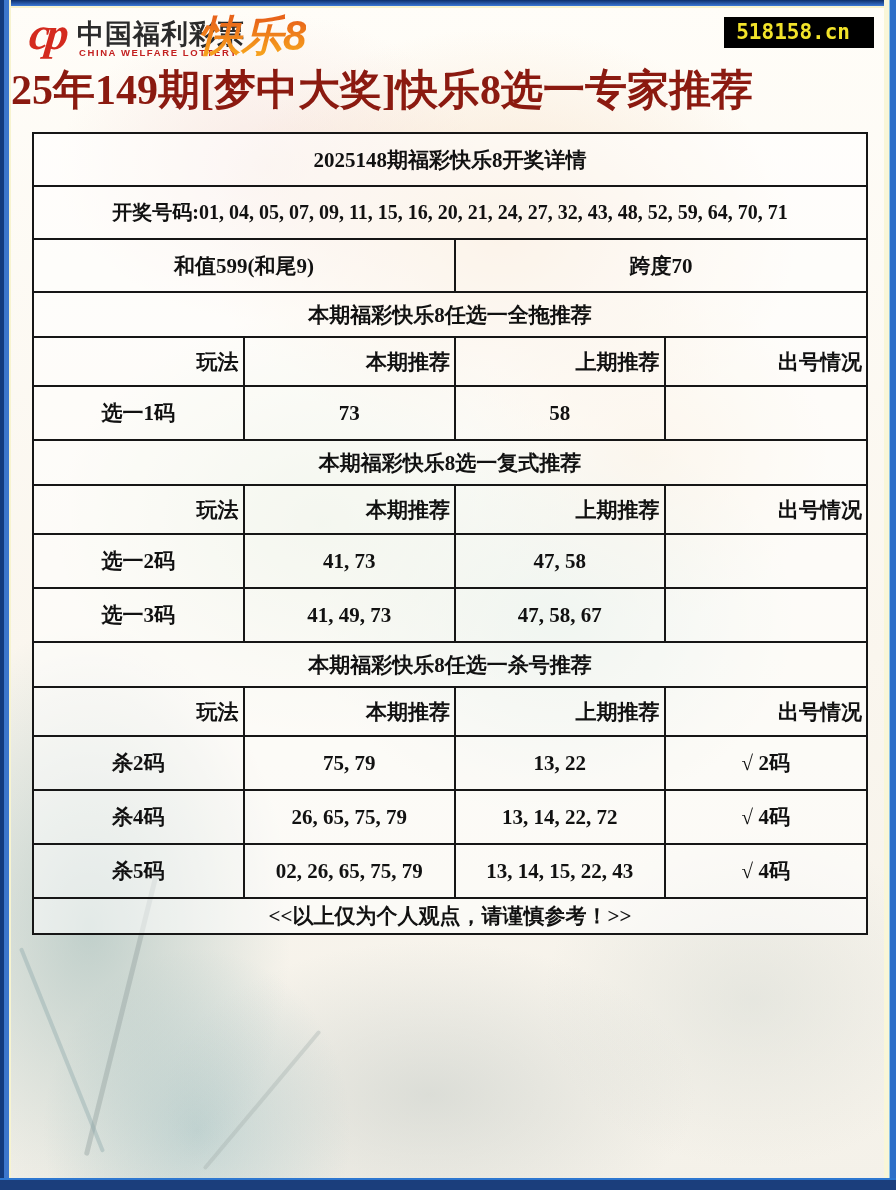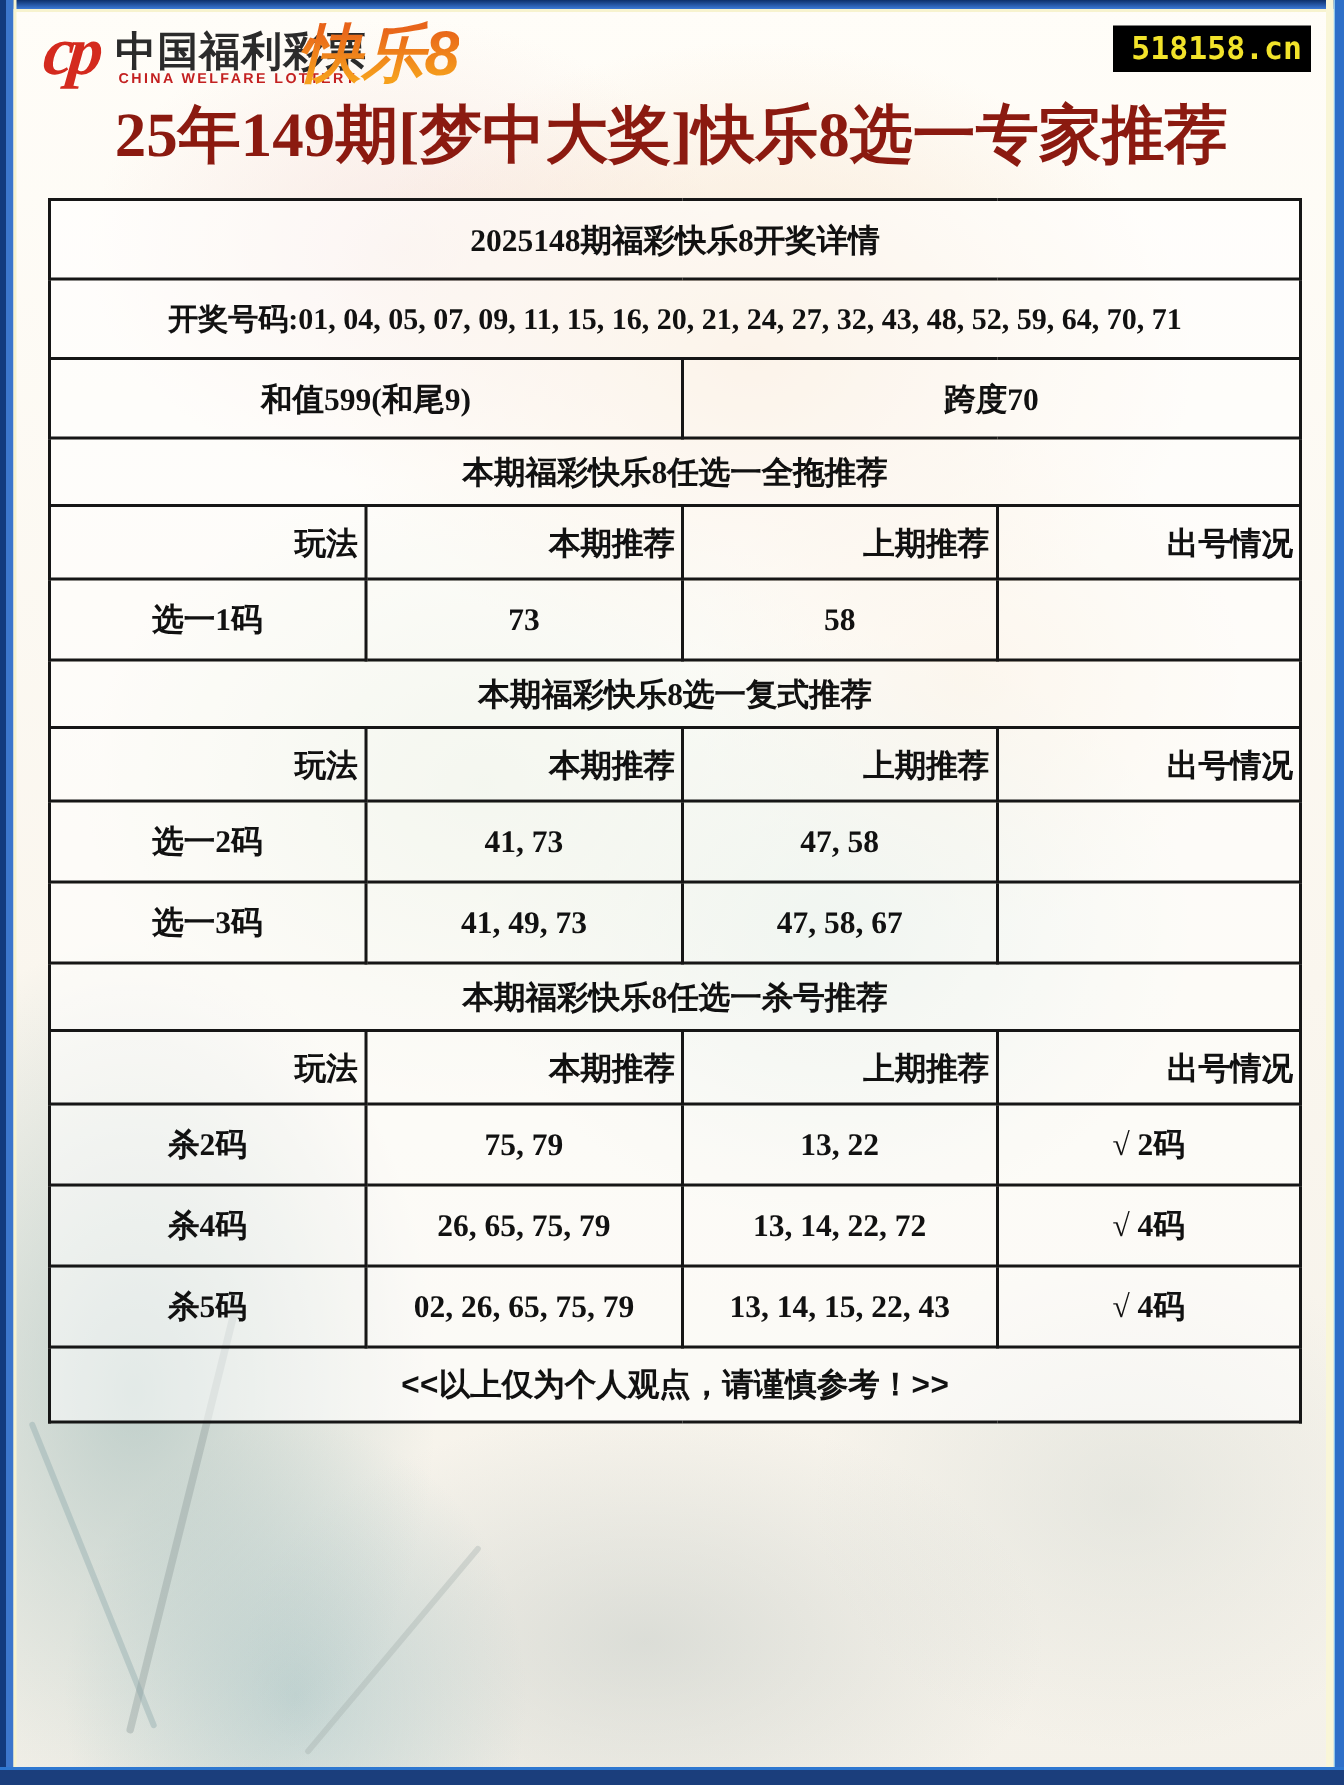--- a/index.html
+++ b/index.html
@@ -43,36 +43,36 @@
   .brand-cn { position:absolute; left:66px; top:16px; font-family:"Liberation Sans",sans-serif;
               font-weight:bold; font-size:27px; color:#2b2b2b; letter-spacing:1px; }
   .brand-en { position:absolute; left:68px; top:47px; font-family:"Liberation Sans",sans-serif;
               font-weight:bold; font-size:9.5px; color:#c32020; letter-spacing:1.6px; }
   .brand-product { position:absolute; left:188px; top:8px; font-family:"Liberation Sans",sans-serif;
               font-weight:bold; font-style:italic; font-size:42px;
               background:linear-gradient(180deg,#e8641a 20%,#f6a01c 80%);
               -webkit-background-clip:text; background-clip:text; color:transparent;text-align:right; }
   .badge { position:absolute; right:10px; top:17px; background:#000; color:#f2e32a;
            font-family:"DejaVu Sans Mono",monospace; font-weight:bold; font-size:21px;
-           padding:3px 6px 4px 12px; }
-  .title { position:absolute; left:0; right:0; top:62px; text-align:center;
+           padding:3px 24px 4px 12px; }
+  .title { position:absolute; left:0; right:0; top:62px; 
            font-size:42px; font-weight:bold; color:#8b1a10; letter-spacing:0px; white-space:nowrap; }
 
   
   table.main { position:absolute; left:32px; top:132px; width:836px; border-collapse:collapse;
                table-layout:fixed; z-index:2; }
   table.main td { border:2px solid #161616; background:rgba(255,255,255,0.55);
                   text-align:center; vertical-align:middle; color:#111;
                   font-weight:bold; font-size:21px; padding:0 4px; overflow:hidden; white-space:nowrap; }
   tr.top-row td { height:53px; }
   tr.numbers-row td { height:53px; font-size:20px; }
   tr.sec-row td { height:45px; }
   tr.hdr-row td { height:49px;text-align:right; }
   tr.data-row td { height:54px; }
-  tr.footer-row td { height:50px;font-family:Liberation Mono, monospace; }
+  tr.footer-row td { height:36px; }
 </style>
 </head>
 <body>
 
 <div class="page">
   <div class="bg"></div>
   <div class="branch b1"></div>
   <div class="branch b2"></div>
   <div class="branch b3"></div>
 

